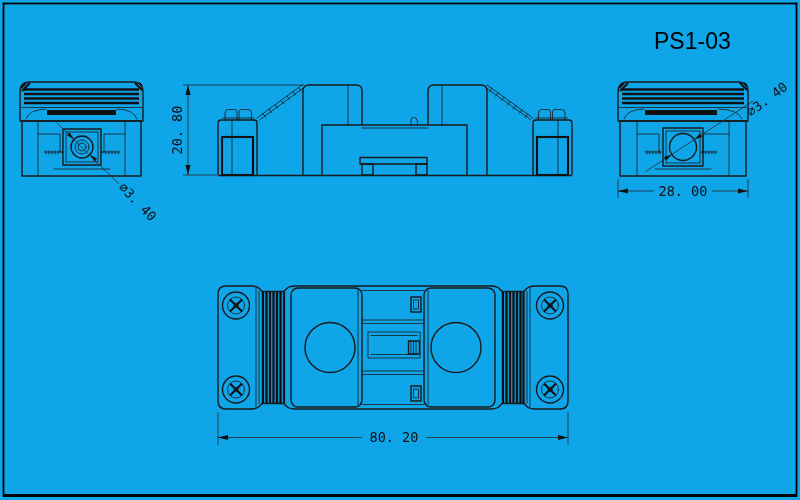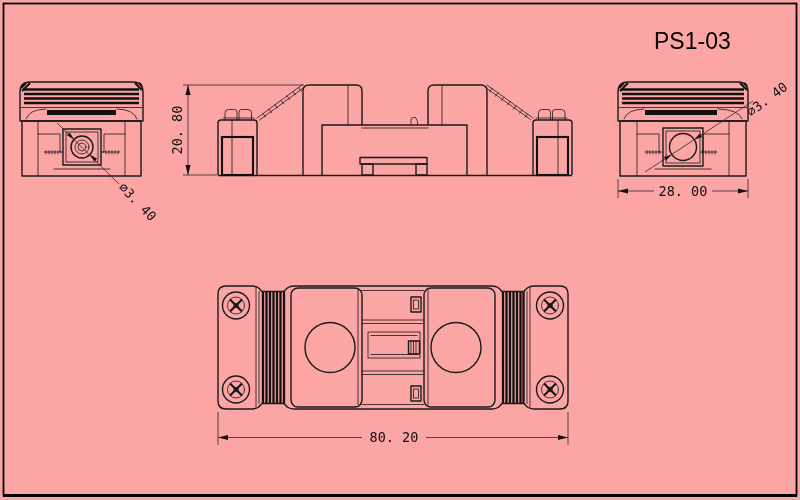--- a/index.html
+++ b/index.html
@@ -1,16 +1,16 @@
 <!DOCTYPE html>
 <html><head>
 <meta charset="utf-8">
 <style>
   html,body{margin:0;padding:0;background:#fff;}
-  .stage{position:relative;width:800px;height:500px;background:#fca5a5;overflow:hidden;
+  .stage{position:relative;width:800px;height:500px;background:#0ea5e9;overflow:hidden;
          font-family:"Liberation Sans",sans-serif;}
   svg{display:block;}
   .thin{stroke:#1a1a1a;stroke-width:.8;fill:none;stroke-linecap:round;}
   .med{stroke:#1a1a1a;stroke-width:1.4;fill:none;stroke-linejoin:round;}
   .bold{stroke:#111;stroke-width:2.1;fill:none;}
   .rib{stroke:#111;stroke-width:2.3;fill:none;}
   .dim{stroke:#2a2a2a;stroke-width:.8;fill:none;}
   .arrow{fill:#111;stroke:none;}
   .fillbar{fill:#111;stroke:none;}
   .dim-text{font:13.5px "DejaVu Sans Mono",monospace;fill:#111;}

